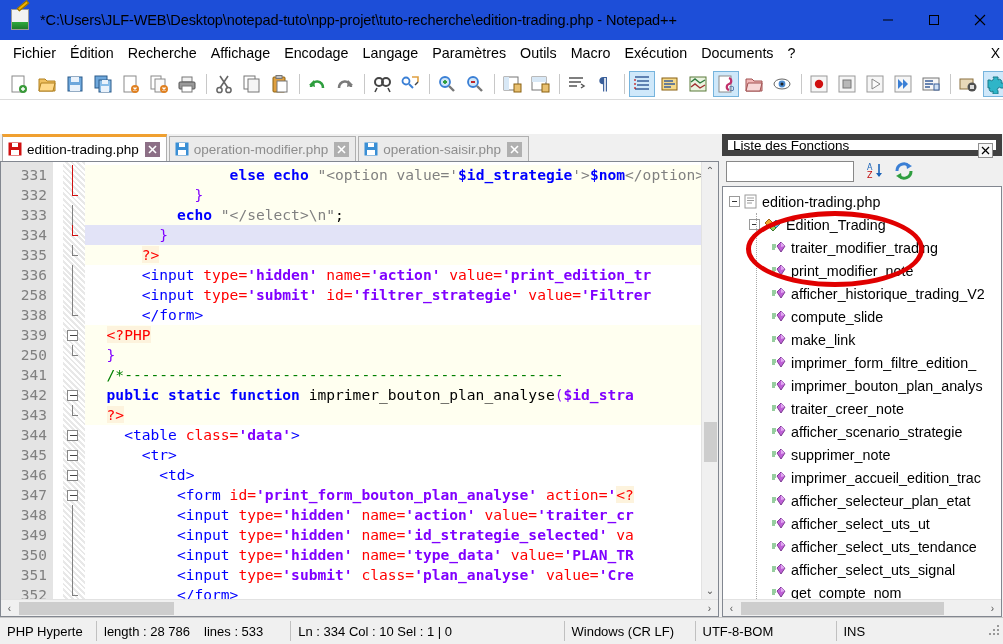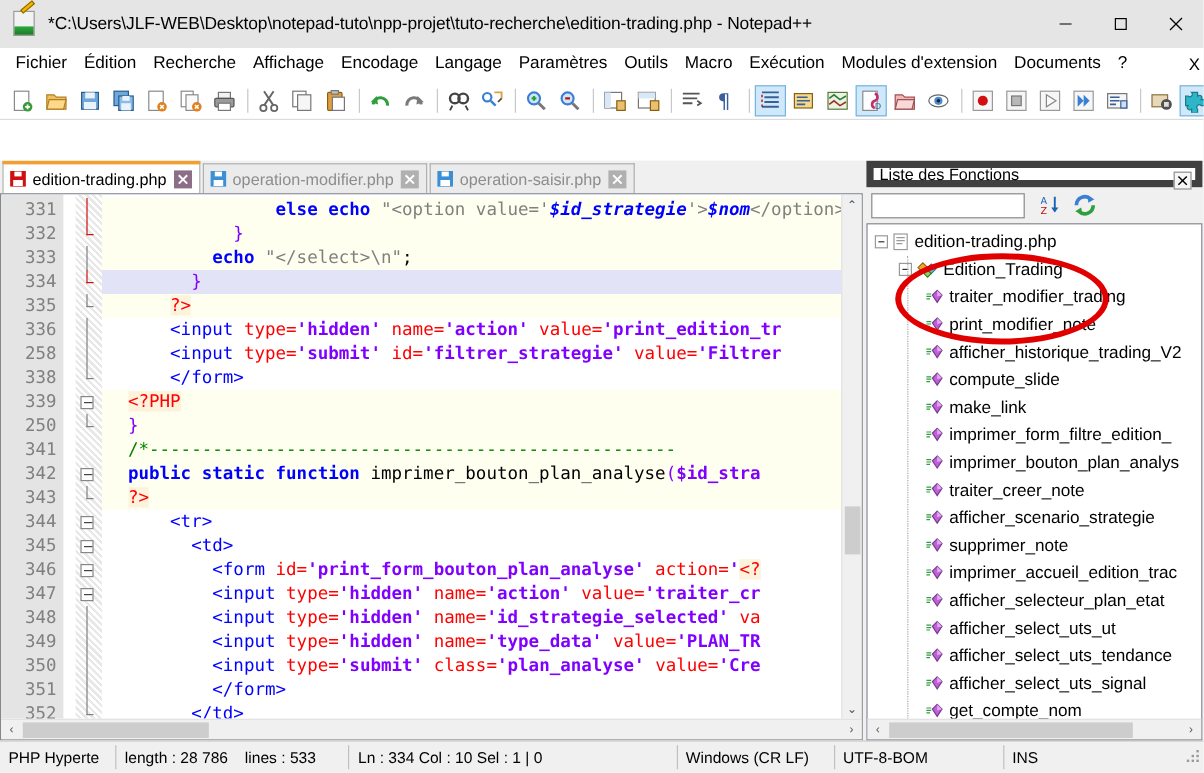--- a/index.html
+++ b/index.html
@@ -13,21 +13,21 @@
   #app {
     position: relative;
     width: 1003px; height: 644px;
     background: #ffffff;
     display: flex; flex-direction: column;
   }
 
   
   .titlebar {
     height: 40px;
-    background: #e5e5e5;
+    background: #1d4ed8;
     display: flex; align-items: center;
     flex: 0 0 40px;
     position: relative;
   }
   .title-icon {
     width: 22px; height: 22px;
     margin-left: 10px; margin-right: 8px;
     position: relative; flex: 0 0 22px;
   }
   .title-icon .doc {
@@ -246,21 +246,21 @@
   .cl { height: 20px; line-height: 20px; padding-left: 4px; white-space: pre; }
   .cl.php-bg { background: #fffff0; }
   .cl.cur { background: #e2e3f7; }
 
   
   .k-php  { color: #0000ff; font-weight: bold; }      
   .k-tag  { color: #0000ff; }                          
   .k-attr { color: #ff0000; }                          
   .k-val  { color: #8000ff; font-weight: bold; }       
   .k-str  { color: #808080; }                          
-  .k-var  { color: #0000ff; font-weight: bold; font-style: italic; }       
+  .k-var  { color: #0000ff; font-weight: bold; }       
   .k-varp { color: #8000ff; font-weight: bold; }
   .k-cmt  { color: #008000; }                          
   .k-php-tag { color: #ff0000; background: #fdf3dd; }
   .k-id   { color: #000000; }
   .k-br   { color: #8000ff; }
 
   
   .vscroll {
     width: 17px; flex: 0 0 17px;
     background: #f0f0f0;
@@ -468,21 +468,20 @@
   <div class="menu-item">Fichier</div>
       <div class="menu-item">Édition</div>
       <div class="menu-item">Recherche</div>
       <div class="menu-item">Affichage</div>
       <div class="menu-item">Encodage</div>
       <div class="menu-item">Langage</div>
       <div class="menu-item">Paramètres</div>
       <div class="menu-item">Outils</div>
       <div class="menu-item">Macro</div>
       <div class="menu-item">Exécution</div>
-      <div class="menu-item">Modules d'extension</div>
       <div class="menu-item">Documents</div>
       <div class="menu-item">?</div>
       <div class="menu-x">X</div>
     </div>
 
   <div class="toolbar" id="toolbar">
       <div class="tb" title="Nouveau">
         <svg width="20" height="20" viewBox="0 0 20 20">
           <rect x="3" y="2" width="12" height="16" fill="#fff" stroke="#8a8a8a"></rect>
           <circle cx="14" cy="15" r="4" fill="#3a9a3a"></circle>
@@ -866,20 +865,21 @@
               <div class="cl cur"><span class="">        </span><span class="k-br">}</span></div>
               <div class="cl php-bg"><span class="">      </span><span class="k-php-tag">?&gt;</span></div>
               <div class="cl"><span class="">      </span><span class="k-tag">&lt;input </span><span class="k-attr">type=</span><span class="k-val">'hidden'</span><span class="k-attr"> name=</span><span class="k-val">'action'</span><span class="k-attr"> value=</span><span class="k-val">'print_edition_tr</span></div>
               <div class="cl"><span class="">      </span><span class="k-tag">&lt;input </span><span class="k-attr">type=</span><span class="k-val">'submit'</span><span class="k-attr"> id=</span><span class="k-val">'filtrer_strategie'</span><span class="k-attr"> value=</span><span class="k-val">'Filtrer</span></div>
               <div class="cl"><span class="">      </span><span class="k-tag">&lt;/form&gt;</span></div>
               <div class="cl php-bg"><span class="">  </span><span class="k-php-tag">&lt;?PHP</span></div>
               <div class="cl php-bg"><span class="">  </span><span class="k-br">}</span></div>
               <div class="cl php-bg"><span class="">  </span><span class="k-cmt">/*--------------------------------------------------</span></div>
               <div class="cl php-bg"><span class="">  </span><span class="k-php">public static function </span><span class="k-id">imprimer_bouton_plan_analyse</span><span class="k-br">(</span><span class="k-varp">$id_stra</span></div>
               <div class="cl php-bg"><span class="">  </span><span class="k-php-tag">?&gt;</span></div>
+              <div class="cl"><span class="">    </span><span class="k-tag">&lt;table </span><span class="k-attr">class=</span><span class="k-val">'data'</span><span class="k-tag">&gt;</span></div>
               <div class="cl"><span class="">      </span><span class="k-tag">&lt;tr&gt;</span></div>
               <div class="cl"><span class="">        </span><span class="k-tag">&lt;td&gt;</span></div>
               <div class="cl"><span class="">          </span><span class="k-tag">&lt;form </span><span class="k-attr">id=</span><span class="k-val">'print_form_bouton_plan_analyse'</span><span class="k-attr"> action=</span><span class="k-val">'</span><span class="k-php-tag">&lt;?</span></div>
               <div class="cl"><span class="">          </span><span class="k-tag">&lt;input </span><span class="k-attr">type=</span><span class="k-val">'hidden'</span><span class="k-attr"> name=</span><span class="k-val">'action'</span><span class="k-attr"> value=</span><span class="k-val">'traiter_cr</span></div>
               <div class="cl"><span class="">          </span><span class="k-tag">&lt;input </span><span class="k-attr">type=</span><span class="k-val">'hidden'</span><span class="k-attr"> name=</span><span class="k-val">'id_strategie_selected'</span><span class="k-attr"> va</span></div>
               <div class="cl"><span class="">          </span><span class="k-tag">&lt;input </span><span class="k-attr">type=</span><span class="k-val">'hidden'</span><span class="k-attr"> name=</span><span class="k-val">'type_data'</span><span class="k-attr"> value=</span><span class="k-val">'PLAN_TR</span></div>
               <div class="cl"><span class="">          </span><span class="k-tag">&lt;input </span><span class="k-attr">type=</span><span class="k-val">'submit'</span><span class="k-attr"> class=</span><span class="k-val">'plan_analyse'</span><span class="k-attr"> value=</span><span class="k-val">'Cre</span></div>
               <div class="cl"><span class="">          </span><span class="k-tag">&lt;/form&gt;</span></div>
               <div class="cl"><span class="">        </span><span class="k-tag">&lt;/td&gt;</span></div>
               <div class="cl"><span class=""></span></div>

